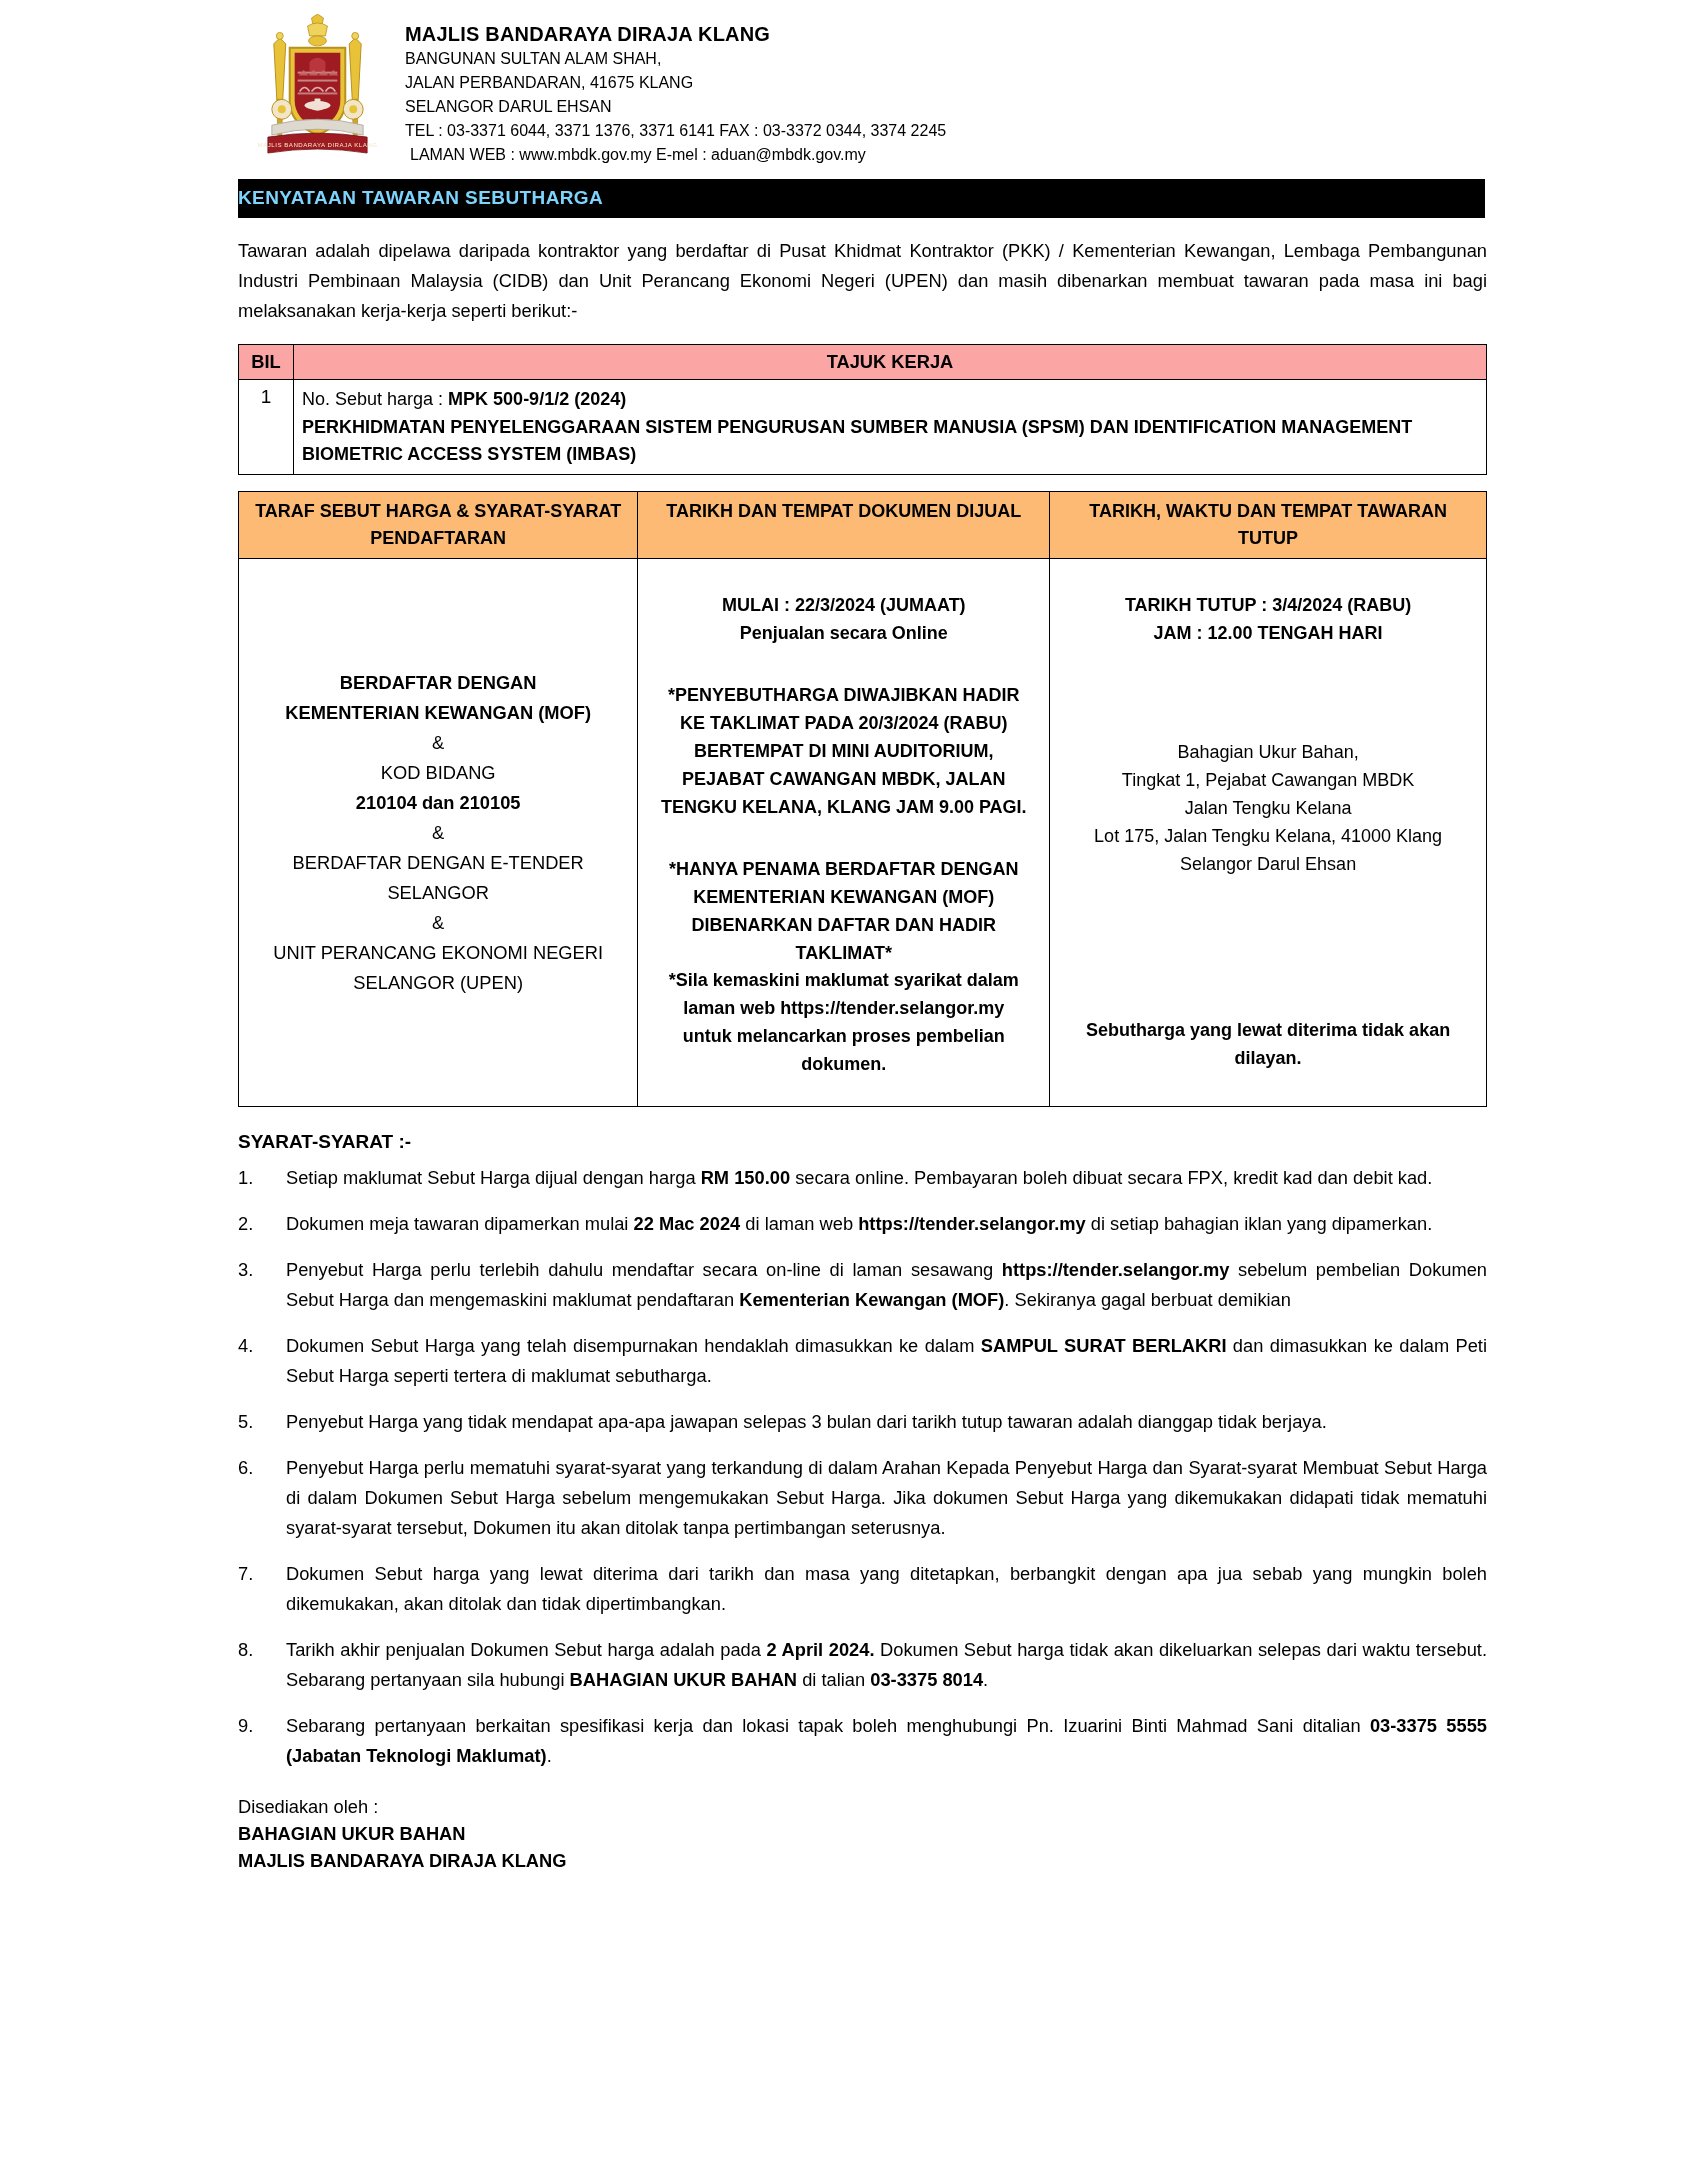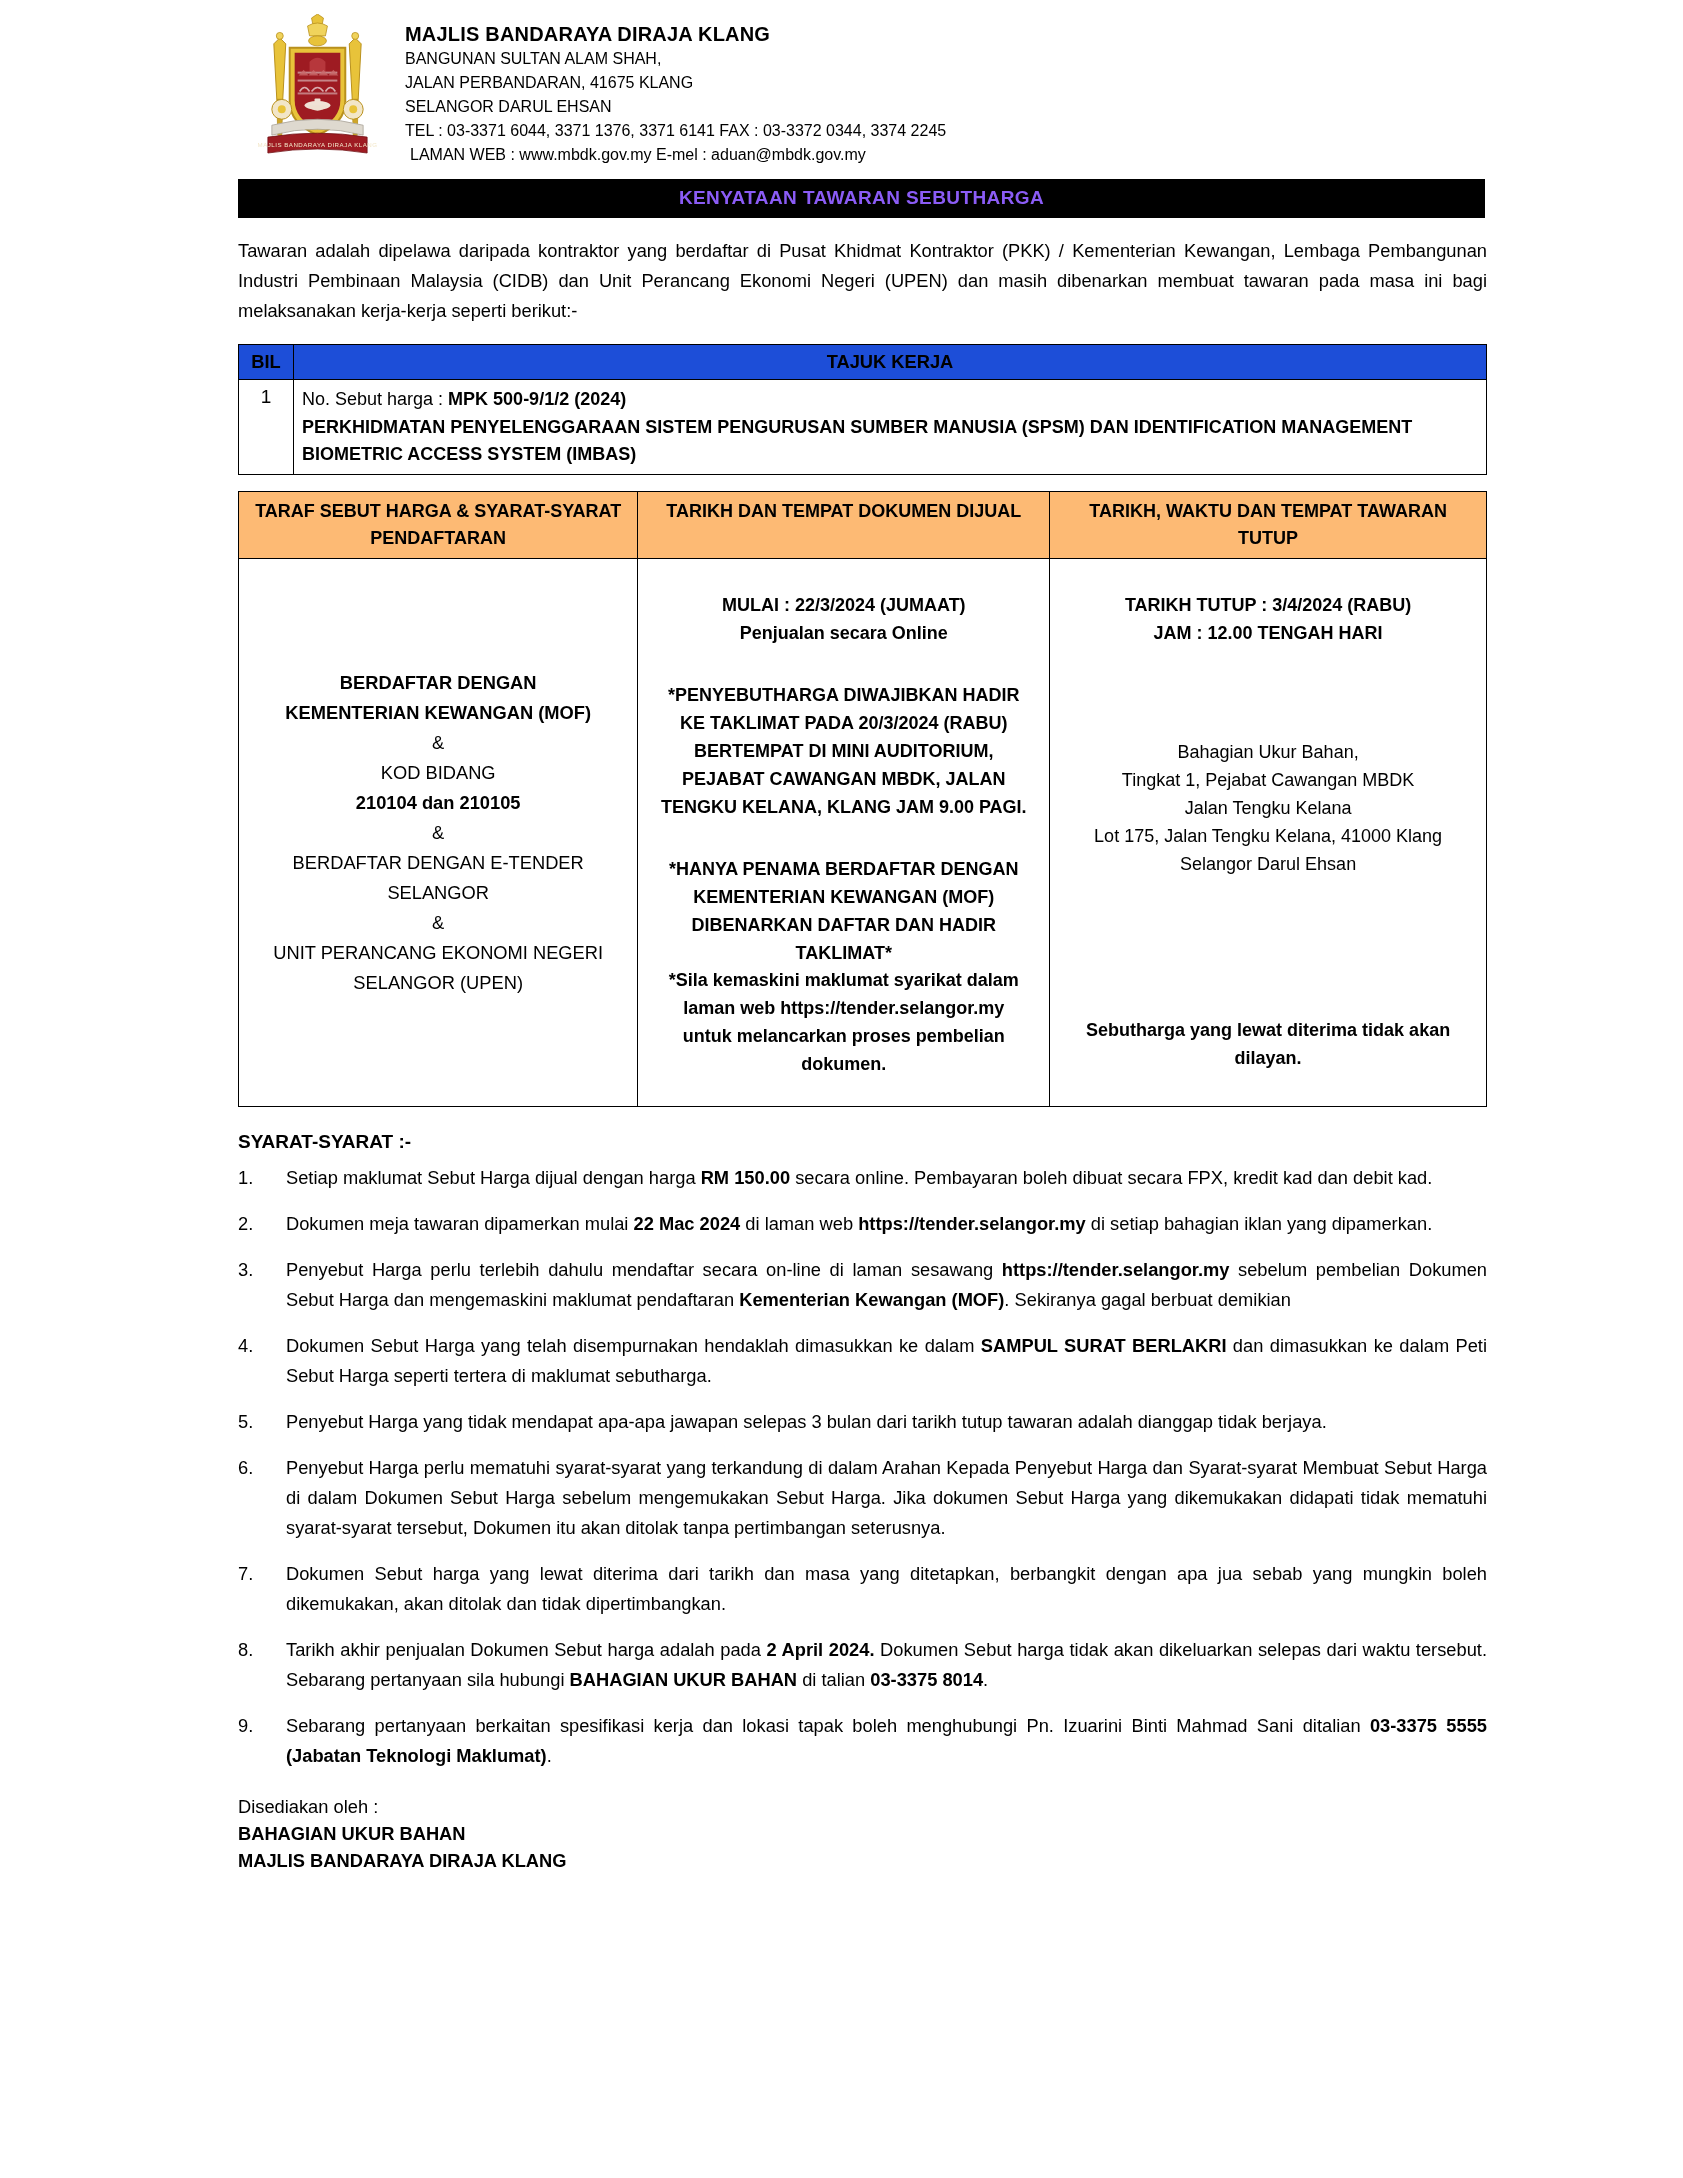--- a/index.html
+++ b/index.html
@@ -53,22 +53,21 @@
   }
   .org-line.indent {
     padding-left: 5px;
   }
 
   
   .banner {
     margin: 12px 0 0 238px;
     width: 1247px;
     background: #000000;
-    color: #8b5cf6;
-    text-align: center;
+    color: #7dd3fc;
     font-size: 19px;
     font-weight: bold;
     letter-spacing: 0.4px;
     padding: 8px 0 9px 0;
     box-sizing: border-box;
   }
 
   
   .intro {
     margin: 18px 0 0 238px;
@@ -87,21 +86,21 @@
   }
   table.doc-table td, table.doc-table th {
     border: 1.4px solid #000000;
     vertical-align: top;
     padding: 6px 8px;
   }
   .tbl-bil {
     margin-top: 18px;
   }
   .hdr-cell {
-    background: #1d4ed8;
+    background: #fca5a5;
     text-align: center;
     font-size: 18.3px;
     font-weight: bold;
     padding: 8px 4px;
     vertical-align: middle;
   }
   .col-bil { width: 55px; }
   .bil-num {
     text-align: center;
     vertical-align: middle;

